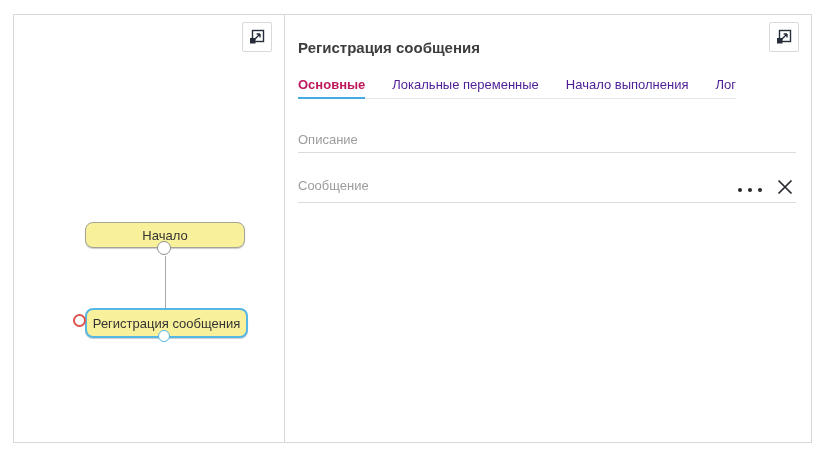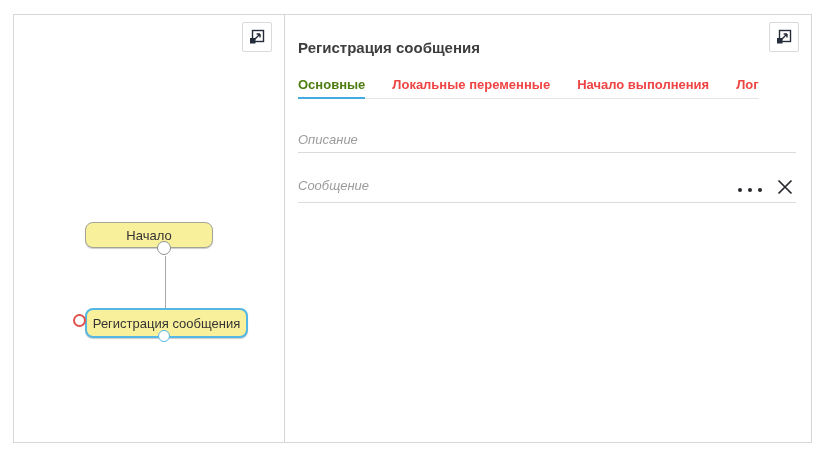--- a/index.html
+++ b/index.html
@@ -56,21 +56,21 @@
     border: 1px solid #a3a396;
     border-radius: 8px;
     box-shadow: 0 1px 1px rgba(0,0,0,0.2);
     display: flex; align-items: center; justify-content: center;
     font-size: 13px;
     color: #333;
     cursor: pointer;
   }
   .node-start {
     left: 71px; top: 207px;
-    width: 128px; height: 26px;
+    width: 160px; height: 26px;
   }
   .node-register {
     left: 71px; top: 293px;
     width: 163px; height: 30px;
     border: 2px solid #55b7e3;
   }
   .port {
     position: absolute;
     background: #fff;
     border-radius: 50%;
@@ -102,29 +102,28 @@
   }
   .tabs {
     position: absolute;
     left: 13px; top: 62px;
     display: inline-flex;
     gap: 27px;
     border-bottom: 1px solid #e5e5e5;
   }
   .tab {
     font-size: 13px;
-    color: #ef4444;
+    color: #4c1d95;
     padding-bottom: 6px;
     position: relative;
     cursor: pointer;
     white-space: nowrap;
-    font-weight: bold;
   }
   .tab.active {
-    color: #4d7c0f;
+    color: #be185d;
     font-weight: bold;
   }
   .tab.active::after {
     content: "";
     position: absolute;
     left: 0; right: 0; bottom: -1px;
     height: 2px;
     background: #45aadf;
   }
   .field {
@@ -133,21 +132,20 @@
     border-bottom: 1px solid #dbdbdb;
     cursor: text;
   }
   .field-description { top: 112px; height: 26px; }
   .field-message     { top: 158px; height: 30px; }
   .field-label {
     display: block;
     margin-top: 5px;
     font-size: 13px;
     color: #9c9c9c;
-    font-style: italic;
   }
   .field-actions {
     position: absolute;
     right: 0; top: 2px;
     height: 24px;
     display: flex;
     align-items: center;
     gap: 12px;
   }
   .more-btn {

